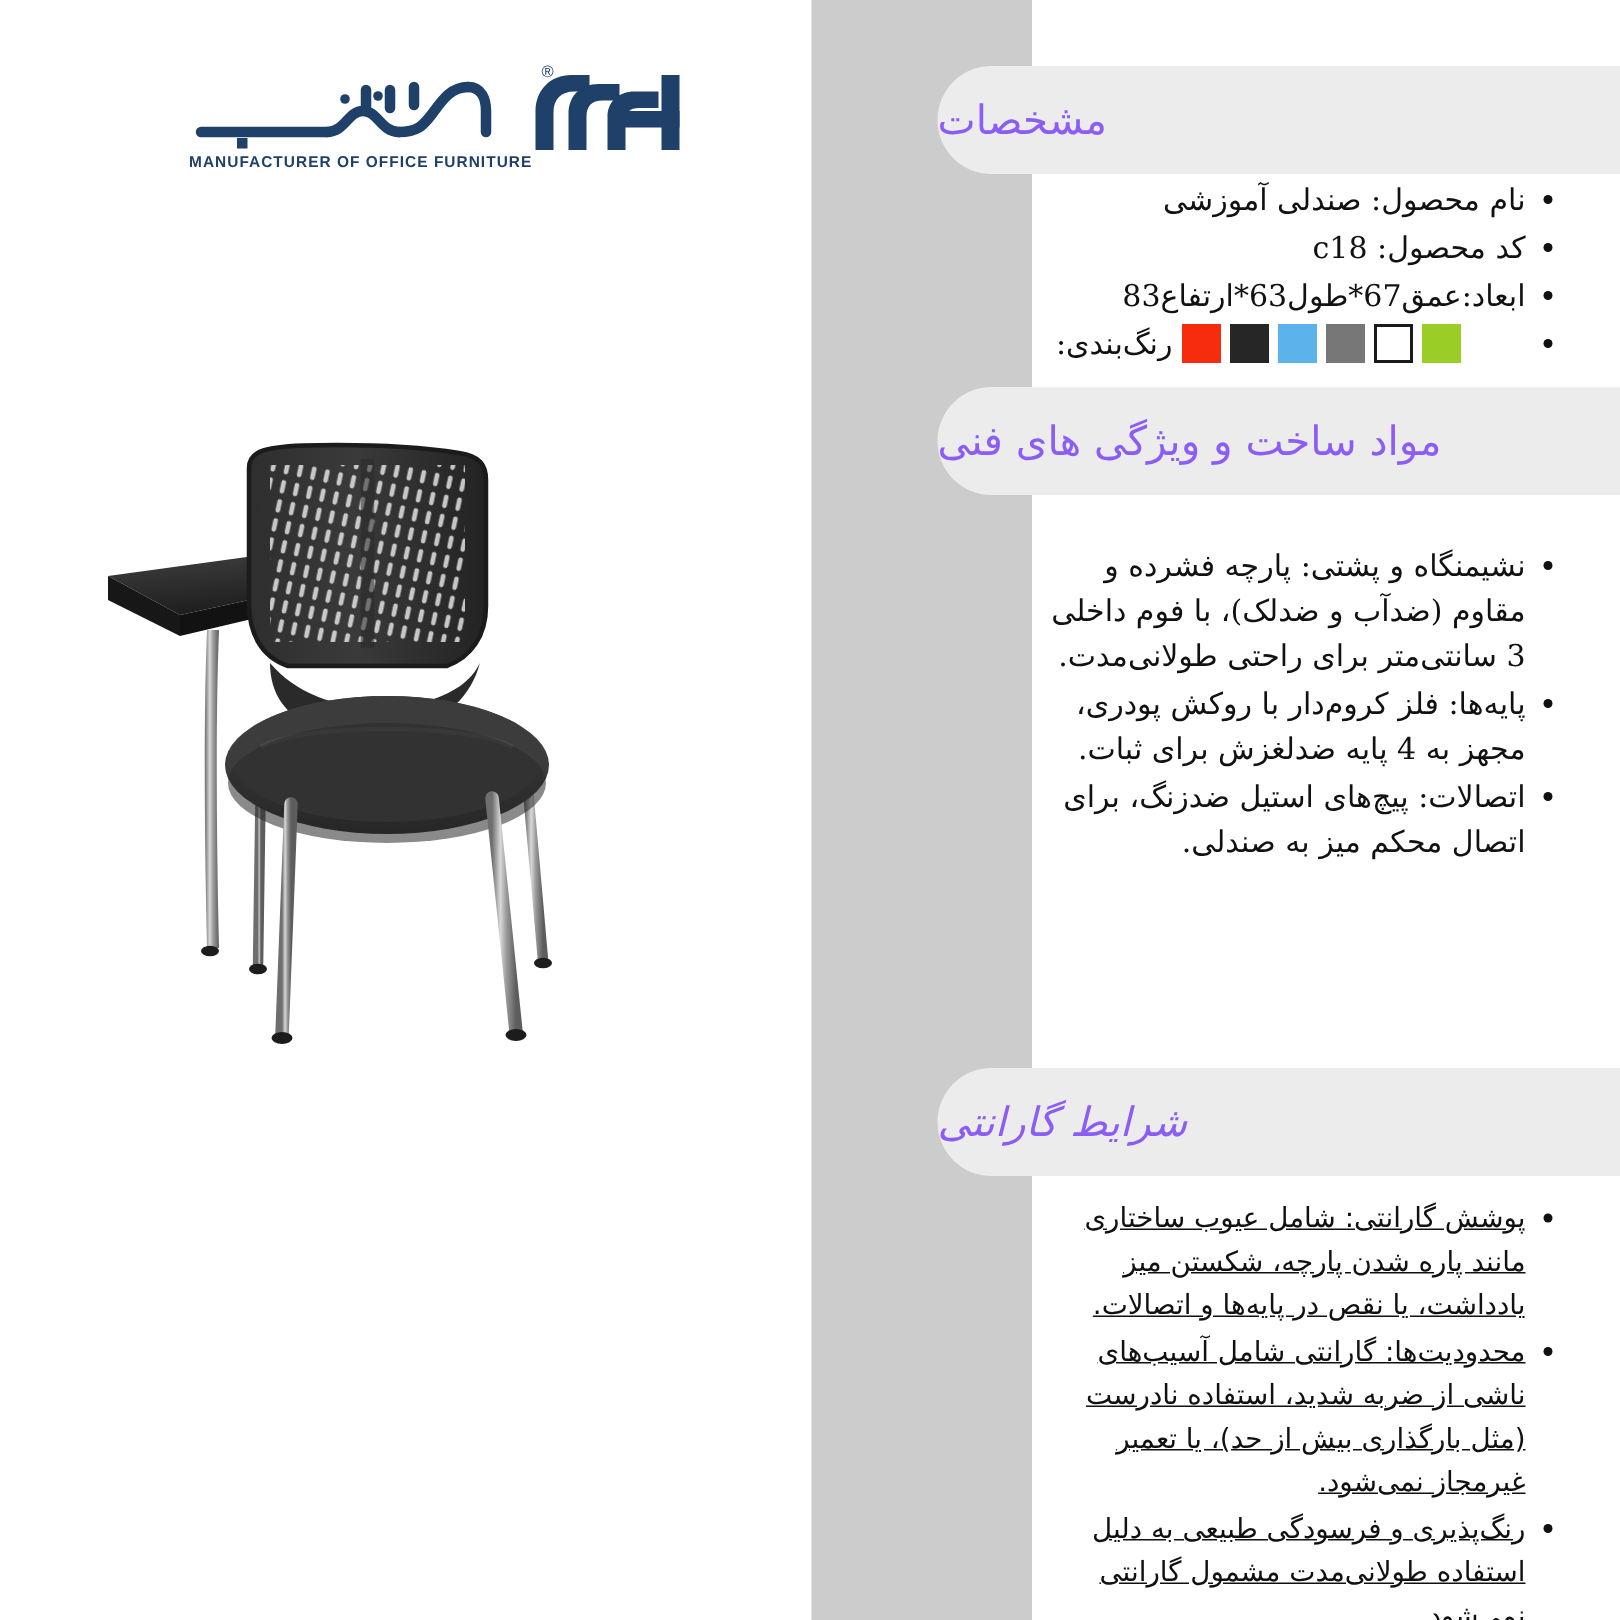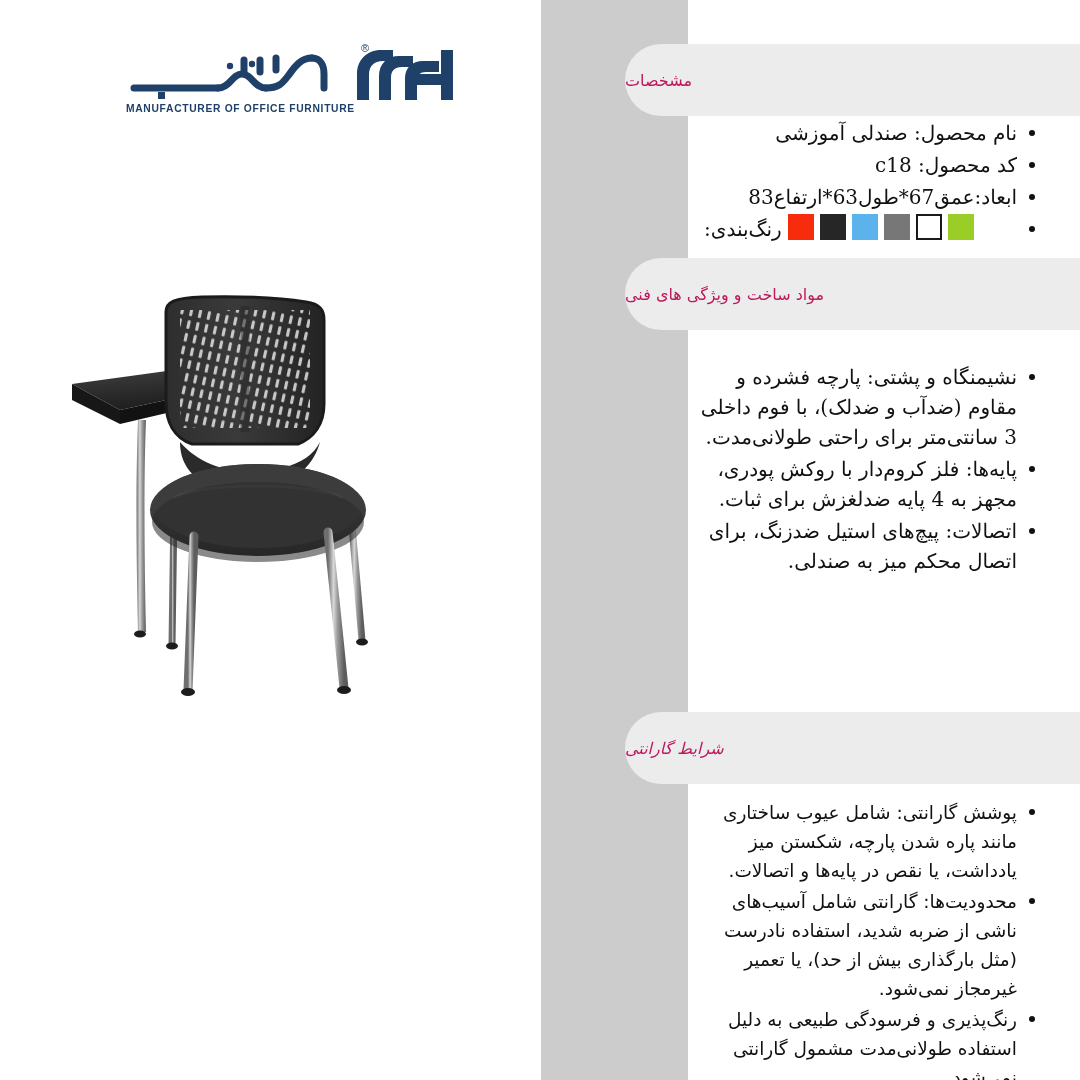--- a/index.html
+++ b/index.html
@@ -133,22 +133,22 @@
     border-top-left-radius: 36px;
     border-bottom-left-radius: 36px;
     display: flex;
     align-items: center;
     justify-content: flex-end;
     padding-left: 0;
     padding-right: 18px;
   }
   .pill-title {
     font-family: "DejaVu Sans", "Liberation Sans", sans-serif;
-    font-size: 16px;
-    color: #be185d;
+    font-size: 27px;
+    color: #8b5cf6;
     direction: rtl;
     white-space: nowrap;
     font-weight: 400;
   }
 
   #pill-specs    { top: 44px; }
   #pill-material { top: 258px; }
   #pill-warranty { top: 712px; }
 
   
@@ -194,27 +194,28 @@
   .serif-fa li {
     font-family: "DejaVu Serif", "Liberation Serif", serif;
     font-size: 20px;
     line-height: 30px;
   }
   
   .sans-fa li {
     font-family: "DejaVu Sans", "Liberation Sans", sans-serif;
     font-size: 18.5px;
     line-height: 29px;
+    text-decoration: underline;
   }
 
   
   .swatch-line {
     display: flex;
     flex-direction: row-reverse;
-    align-items: flex-start;
+    align-items: center;
     gap: 6px;
     direction: rtl;
   }
   .swatch-label {
     font-family: "DejaVu Serif", "Liberation Serif", serif;
     font-size: 20px;
     line-height: 30px;
     color: #111111;
     margin-left: 6px;
   }

